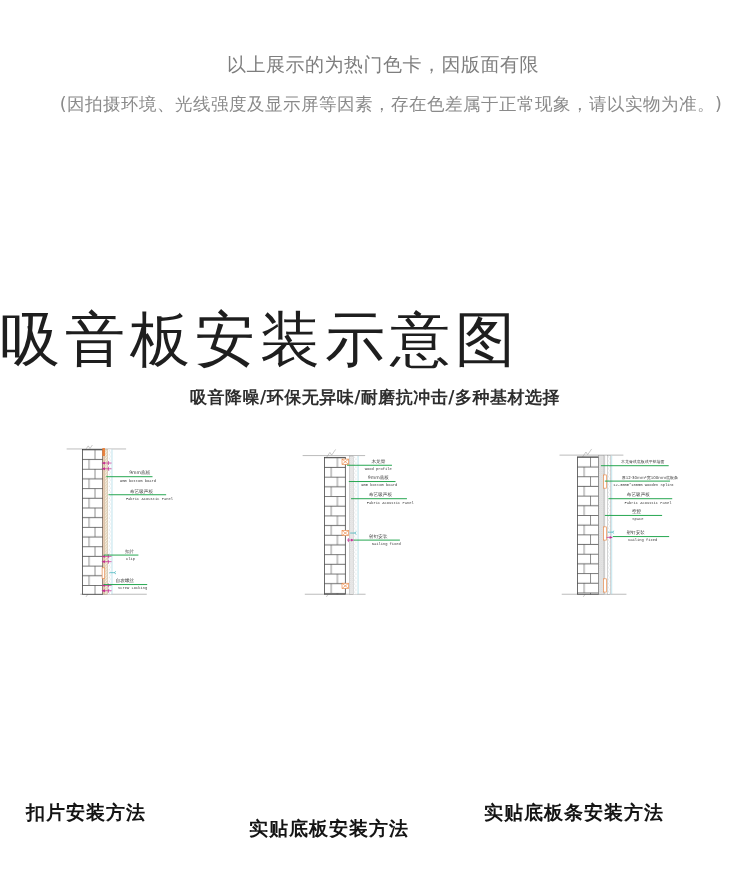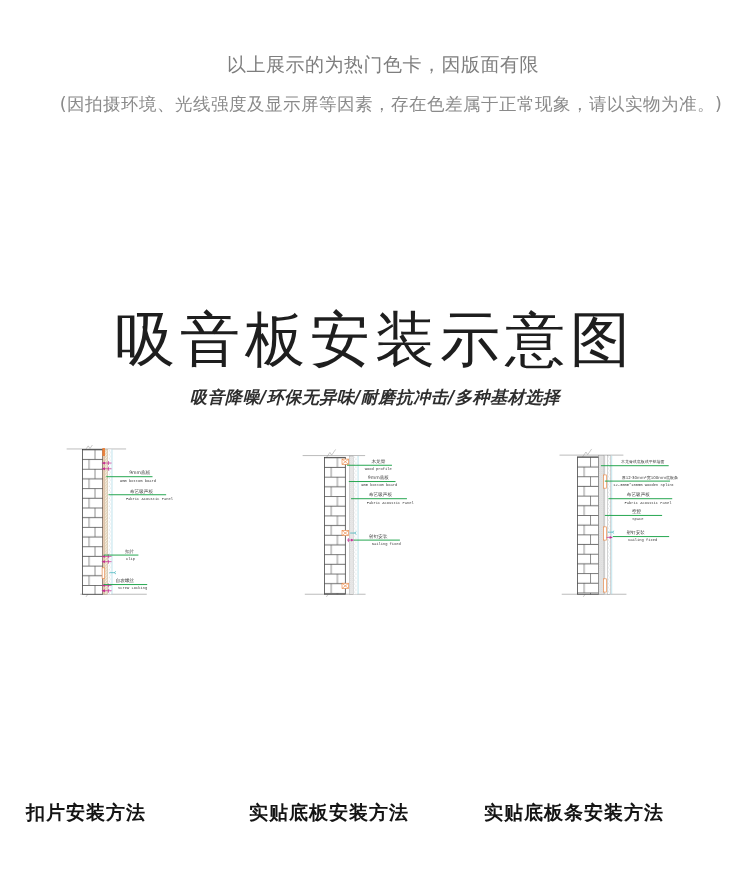--- a/index.html
+++ b/index.html
@@ -6,32 +6,32 @@
   .canvas {
     position:relative; width:750px; height:870px; background:#ffffff;
     font-family:"DejaVu Sans", "Liberation Sans", sans-serif; overflow:hidden;
   }
   
   .intro { position:absolute; top:44px; left:8px; width:750px; text-align:center;
            color:#7e7e7e; font-size:19px; line-height:40px; letter-spacing:0.5px; }
   .intro p { margin:0; }
   .intro .paren { font-size:17.5px; color:#8a8a8a;padding-left:16px; }
   
-  .title { position:absolute; top:300px; left:0; width:750px; text-align:center;
+  .title { position:absolute; top:300px; left:0; width:750px; 
            font-size:60px; letter-spacing:5px; color:#1e1e1e; font-weight:400; }
   .subtitle { position:absolute; top:386px; left:0; width:750px; text-align:center;
-              font-size:17px; font-weight:700; color:#2e2e2e; letter-spacing:0.5px;font-style:italic; }
+              font-size:17px; font-weight:700; color:#2e2e2e; letter-spacing:0.5px; }
   
   .stage { position:absolute; left:0; top:0; width:628px; height:870px; }
   .dsvg { position:absolute; top:445px; }
   .d1 { left:0; }  .d2 { left:230px; }  .d3 { left:480px; }
   
   .caption { position:absolute; top:800px; transform:translateX(-50%);
              font-size:19px; font-weight:700; color:#141414; letter-spacing:1px; white-space:nowrap; }
-  .cap1 { left:86px; } .cap2 { left:329px; } .cap3 { left:574px; }
+  .cap1 { left:86px; } .cap2 { left:329px;margin-top:16px; } .cap3 { left:574px; }
   
   .gl   { stroke:#1ea44b; stroke-width:2.2; fill:none; }
   .lz   { font-family:"DejaVu Sans", sans-serif; font-size:10.5px; fill:#3c3c3c; text-anchor:middle; }
   .lzs  { font-family:"DejaVu Sans", sans-serif; font-size:9px;  fill:#3c3c3c; text-anchor:middle; }
   .le   { font-family:"Liberation Mono", monospace; font-size:8.5px; fill:#3c3c3c; text-anchor:middle; }
   .ground { stroke:#9a9a9a; stroke-width:1.5; fill:none; }
   .brk  { stroke:#9a9a9a; stroke-width:1.2; fill:none; }
   .wall { stroke:#3a3a3a; stroke-width:1.7; }
   .edge { stroke:#8a8a8a; stroke-width:0.8; }
   .cyan { stroke:#a7d9e5; stroke-width:1.6; }

